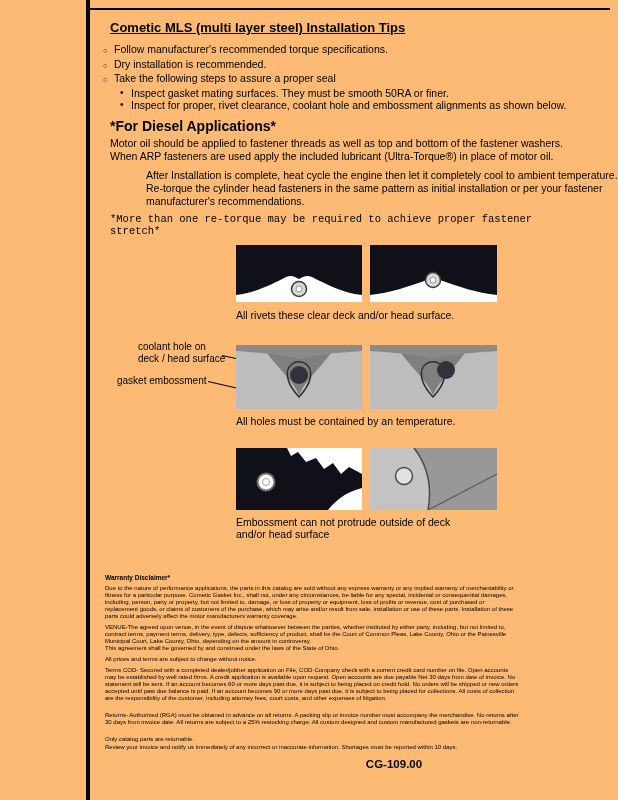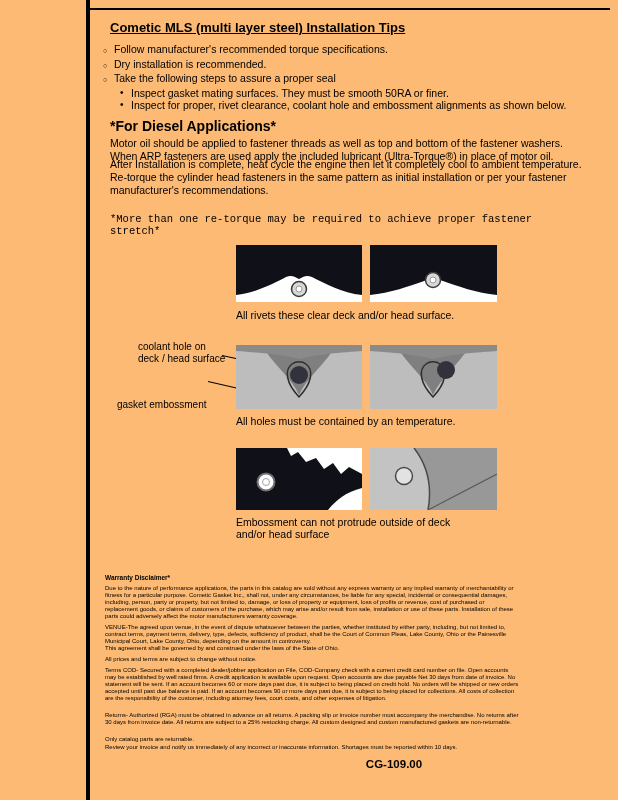--- a/index.html
+++ b/index.html
@@ -15,21 +15,21 @@
 
   .tips{left:103px;top:43px;width:500px;font-size:10.5px;line-height:12.5px;}
   .tip-row{display:flex;align-items:flex-start;}
   .tip-marker{width:11px;flex:0 0 11px;font-size:7px;padding-top:2px;}
   .tip-marker.dot{font-size:10px;padding-top:0;}
   .tip-row.sub{margin-left:17px;}
 
   .diesel-heading{left:110px;top:118px;font-size:14px;font-weight:bold;}
   .para{left:110px;width:472px;font-size:10.5px;line-height:13px;}
   .para1{top:137px;}
-  .para2{top:158px;}
+  .para2{top:169px;margin-left:36px;}
   .note{left:110px;top:213px;width:472px;font-size:10.5px;font-family:Liberation Mono, monospace;}
 
   .dg-header{width:126px;text-align:center;font-size:12px;letter-spacing:1px;margin-top:36px;}
   .panel{display:block;}
   .panel svg{display:block;width:100%;height:100%;}
   .caption{font-size:10.5px;line-height:12px;}
   .callout{font-size:10px;line-height:11.5px;}
   .leader{height:1px;background:#000;transform-origin:left center;}
 
   .warranty-heading{left:105px;top:574px;font-size:6.5px;font-weight:bold;}
@@ -94,21 +94,21 @@
       <circle cx="63" cy="35" r="3" fill="#ffffff" stroke="#9a9a9a" stroke-width="1"></circle>
     </svg>
   </div>
   <div class="abs caption" style="left:236px;top:309px;width:280px;">All rivets these clear deck and/or head surface.</div>
 
   <div class="abs dg-header" style="left:236px;top:331px;">RIGHT</div>
   <div class="abs dg-header" style="left:370px;top:331px;width:127px;">WRONG</div>
 
   <div class="abs callout preline" style="left:138px;top:341px;width:90px;">coolant hole on
 deck / head surface</div>
-  <div class="abs callout" style="left:117px;top:375px;width:95px;margin-top:24px;">gasket embossment</div>
+  <div class="abs callout" style="left:117px;top:375px;width:95px;">gasket embossment</div>
   <div class="abs leader" style="left:222px;top:355px;width:72px;transform:rotate(12deg);"></div>
   <div class="abs leader" style="left:208px;top:381px;width:64px;transform:rotate(13deg);"></div>
 
   <div class="abs panel" style="left:236px;top:345px;width:126px;height:64px;">
     <svg viewBox="0 0 126 64">
       <rect width="126" height="64" fill="#bdbdbd"></rect>
       <path d="M26,0 H100 C90,18 76,28 66,44 L63,50 L60,44 C50,28 36,18 26,0 Z" fill="#7f7f7f"></path>
       <path d="M0,0 H126 V6 C96,8 80,10 63,14 C46,10 30,8 0,6 Z" fill="#8a8a8a"></path>
       <circle cx="63" cy="30" r="9" fill="#32323c"></circle>
       <path d="M63,52 C50,38 48,25 56,19 C60,16 66,16 70,19 C78,25 76,38 63,52 Z" fill="none" stroke="#2e2e2e" stroke-width="1.5"></path>

